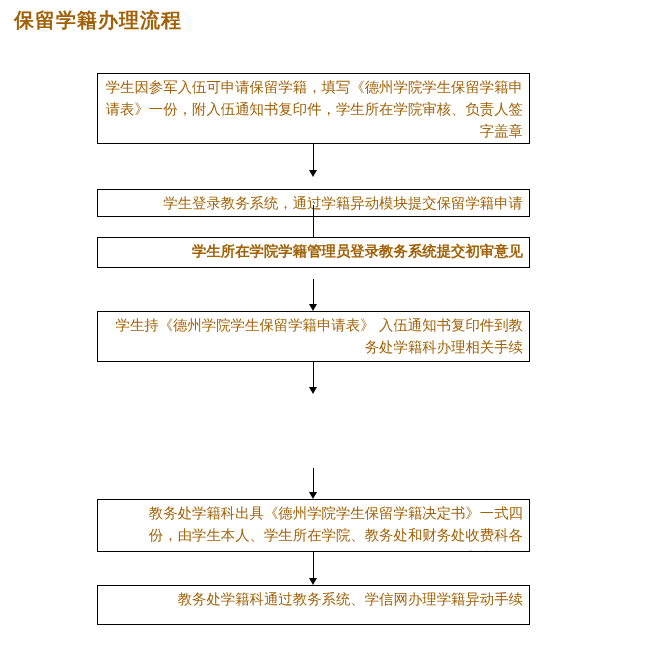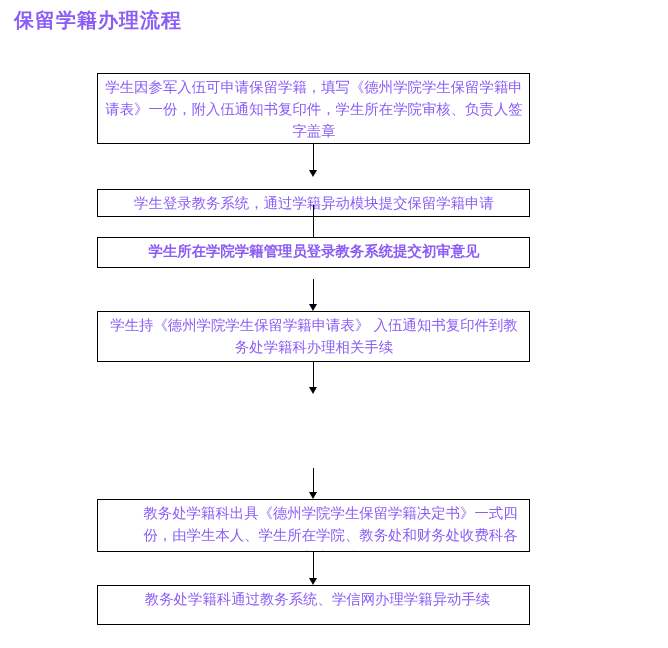--- a/index.html
+++ b/index.html
@@ -6,21 +6,21 @@
     margin: 0;
     padding: 0;
     background: #ffffff;
   }
   .canvas {
     position: relative;
     width: 668px;
     height: 648px;
     background: #ffffff;
     font-family: "DejaVu Sans", sans-serif;
-    color: #8b5cf6;
+    color: #a16207;
     overflow: hidden;
   }
   .doc-title {
     position: absolute;
     left: 14px;
     top: 7px;
     font-size: 20px;
     font-weight: bold;
     letter-spacing: 1px;
     white-space: nowrap;
@@ -28,21 +28,21 @@
   .flow-box {
     position: absolute;
     left: 97px;
     width: 433px;
     box-sizing: border-box;
     border: 1px solid #000000;
     background: #ffffff;
     padding: 2px 6px 2px 7px;
     font-size: 14.4px;
     line-height: 22px;
-    text-align: center;
+    text-align: right;
     word-break: break-all;
     overflow: hidden;
   }
   .flow-arrow {
     position: absolute;
     left: 309px;
     width: 9px;
   }
   .flow-arrow .shaft {
     position: absolute;

